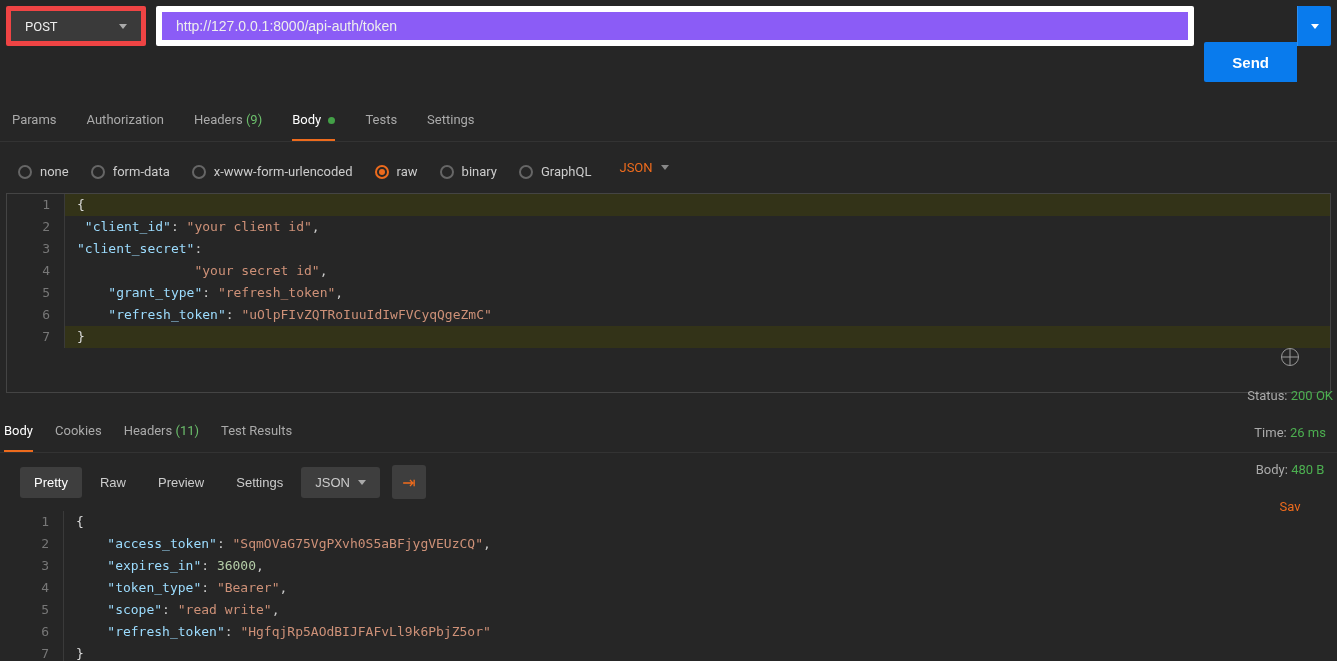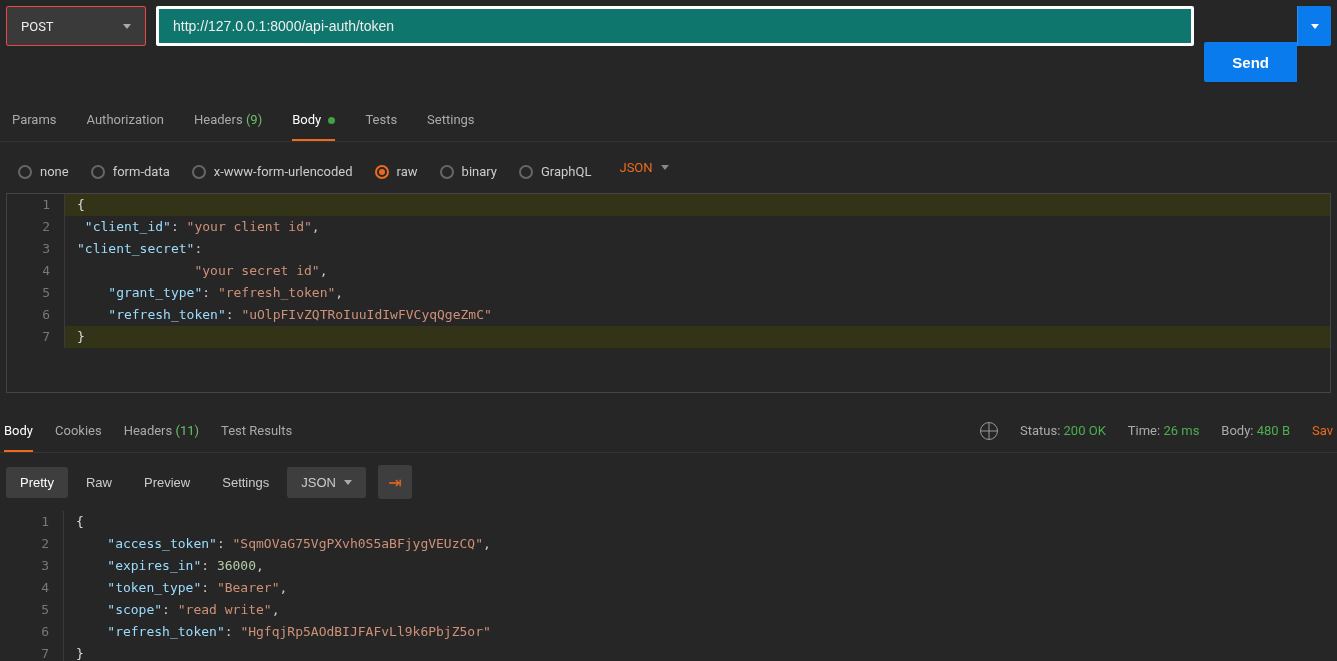--- a/index.html
+++ b/index.html
@@ -13,41 +13,41 @@
     overflow: hidden;
   }
   .code { font-family: "Consolas", "Monaco", monospace; font-size: 13px; }
   .topbar {
     display: flex;
     gap: 10px;
     padding: 6px 6px 6px 6px;
   }
   .method-select {
     background: #3a3a3a;
-    border: 1px solid #ef4444;
+    border: 5px solid #ef4444;
     color: #eee;
     width: 140px;
     height: 40px;
     display: flex;
     align-items: center;
     justify-content: space-between;
     padding: 8px 14px;
     cursor: pointer;
     border-radius: 2px;
   }
   .chevron-down {
     width: 0; height: 0;
     border-left: 4px solid transparent;
     border-right: 4px solid transparent;
     border-top: 5px solid #aaa;
   }
   .url-input {
     flex: 1;
-    background: #0f766e;
-    border: 3px solid #ffffff;
+    background: #8b5cf6;
+    border: 6px solid #ffffff;
     color: #eee;
     height: 40px;
     padding: 0 14px;
     font-size: 14px;
     border-radius: 2px;
   }
   .send-group { display: flex; }
   .send-btn {
     background: #097BED;
     color: #fff;
@@ -189,41 +189,42 @@
   .rtab.active { color: #fff; }
   .rtab.active::after {
     content: "";
     position: absolute; left:0; right:0; bottom:-1px;
     height:2px; background:#ED6B1D;
   }
   .response-meta {
     display: flex; align-items: center; gap: 22px;
     color: #aaa;
     padding-right: 2px;
+    flex-direction: column;
   }
   .meta-label { color: #aaa; }
   .meta-value { color: #4caf50; }
   .globe-icon {
     width:18px; height:18px;
     border:1.5px solid #999; border-radius:50%;
     position: relative; display:inline-block;
   }
   .globe-icon::before {
     content:""; position:absolute; left:50%; top:0; bottom:0;
     width:1px; background:#999; transform:translateX(-50%);
   }
   .globe-icon::after {
     content:""; position:absolute; top:50%; left:0; right:0;
     height:1px; background:#999; transform:translateY(-50%);
   }
   .save-link { color:#ED6B1D; cursor:pointer; }
   .view-row {
     display:flex; align-items:center;
     gap: 4px;
-    padding: 12px 6px;
+    padding: 12px 20px;
   }
   .vbtn {
     background: transparent;
     border: none;
     color:#ccc;
     padding: 8px 14px;
     cursor:pointer;
     border-radius:3px;
     font-size:13px;
   }

